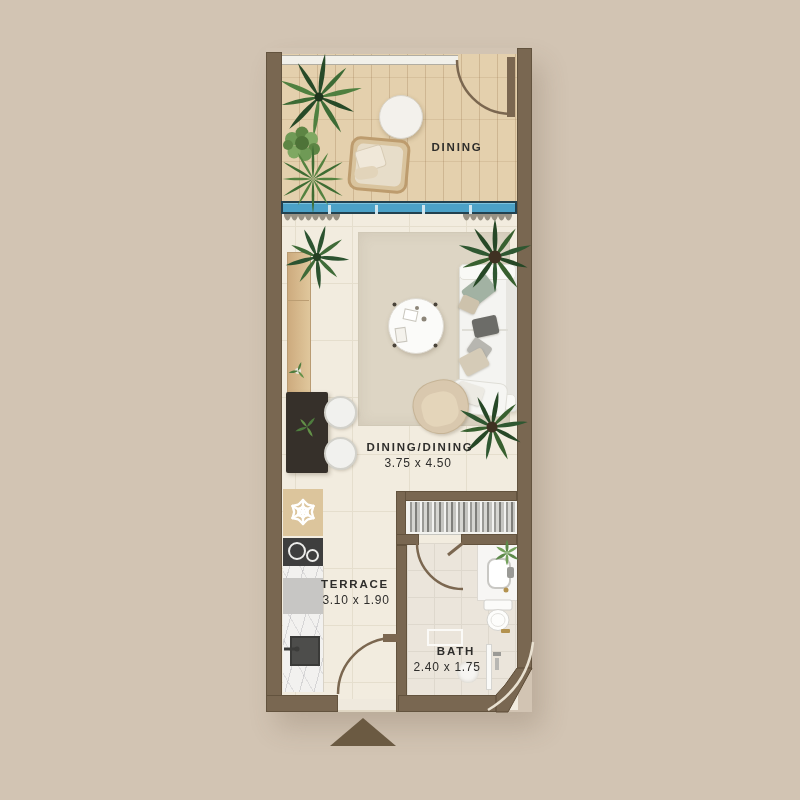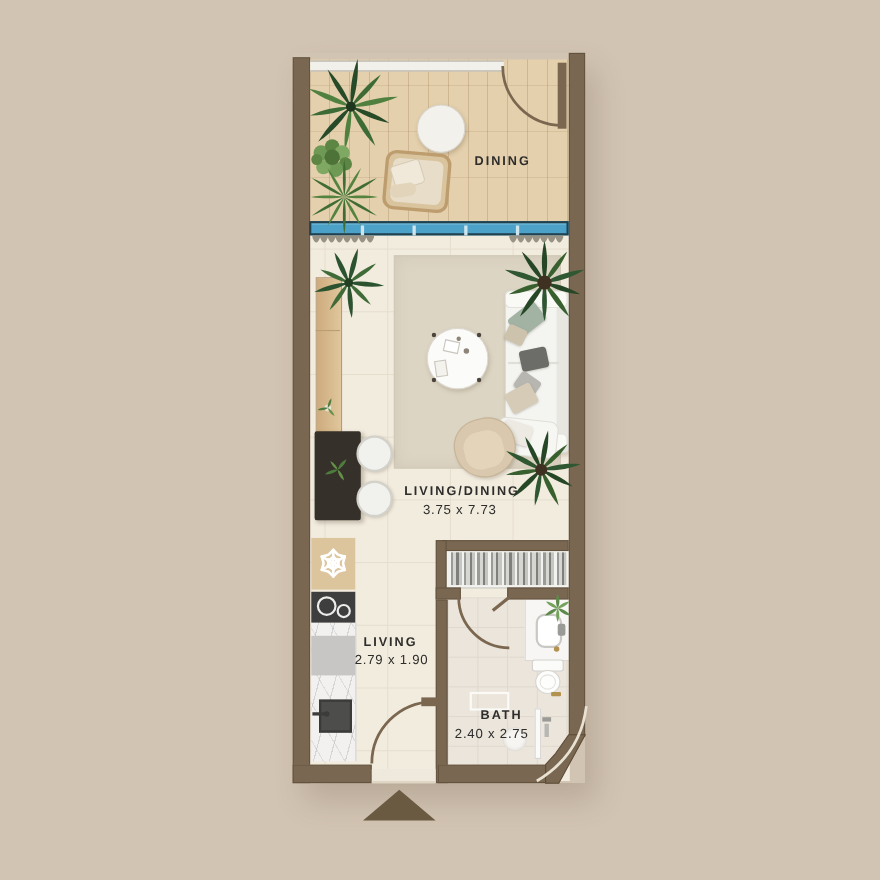--- a/index.html
+++ b/index.html
@@ -335,18 +335,18 @@
     <use href="#leaf" fill="#4e7c3e" transform="rotate(40) scale(.65)"></use>
     <use href="#leaf" fill="#639148" transform="rotate(150) scale(.6)"></use>
     <use href="#leaf" fill="#4e7c3e" transform="rotate(250) scale(.65)"></use>
     <use href="#leaf" fill="#639148" transform="rotate(320) scale(.55)"></use>
   </g>
 
   <polygon points="363,718 396,746 330,746" fill="#6b5a42"></polygon>
 </svg>
 
 <div class="abs room-label" style="left:407px;top:141px;width:100px;">DINING</div>
-<div class="abs room-label" style="left:350px;top:441px;width:140px;">LIVING/DINING</div>
-<div class="abs dim-label" style="left:358px;top:456px;width:120px;">3.75 x 7.73</div>
-<div class="abs room-label" style="left:305px;top:578px;width:100px;">LIVING</div>
-<div class="abs dim-label" style="left:296px;top:593px;width:120px;">2.79 x 1.90</div>
+<div class="abs room-label" style="left:350px;top:441px;width:140px;">DINING/DINING</div>
+<div class="abs dim-label" style="left:358px;top:456px;width:120px;">3.75 x 4.50</div>
+<div class="abs room-label" style="left:305px;top:578px;width:100px;">TERRACE</div>
+<div class="abs dim-label" style="left:296px;top:593px;width:120px;">3.10 x 1.90</div>
 <div class="abs room-label" style="left:406px;top:645px;width:100px;">BATH</div>
-<div class="abs dim-label" style="left:387px;top:660px;width:120px;">2.40 x 2.75</div>
+<div class="abs dim-label" style="left:387px;top:660px;width:120px;">2.40 x 1.75</div>
 
 </body></html>

